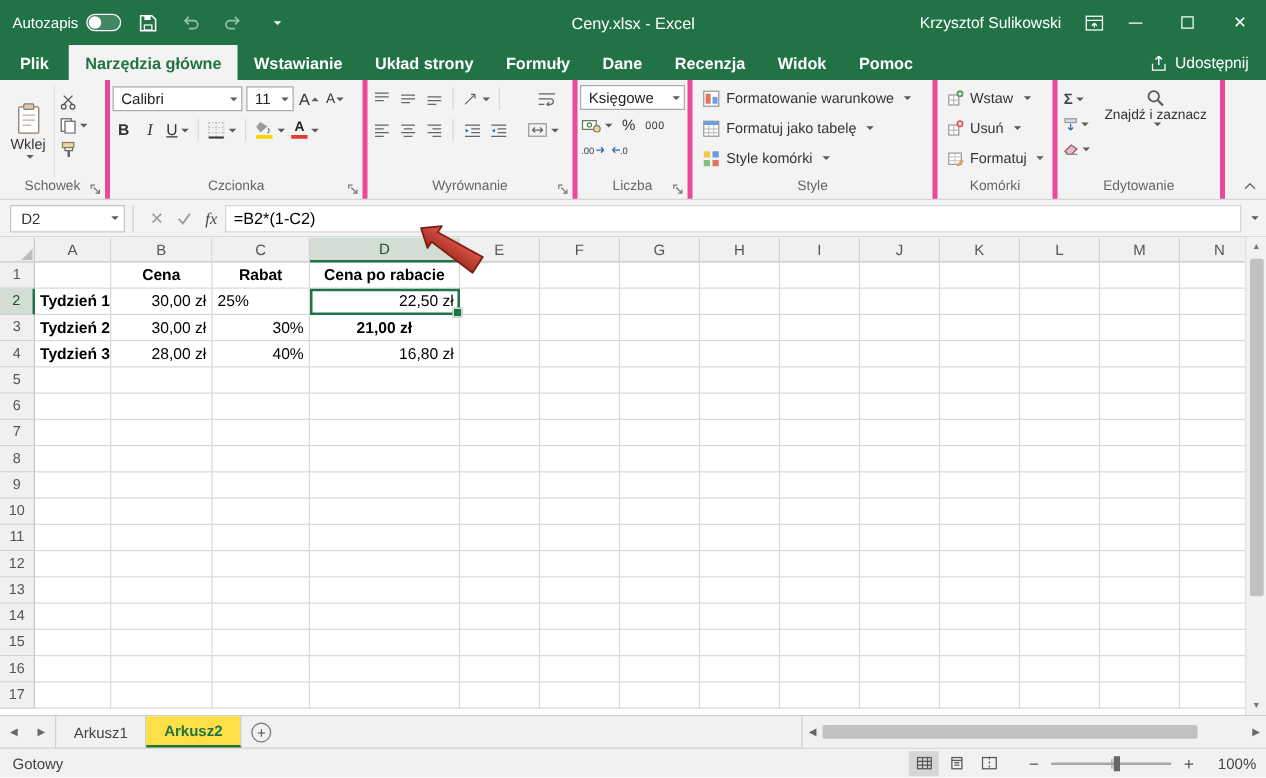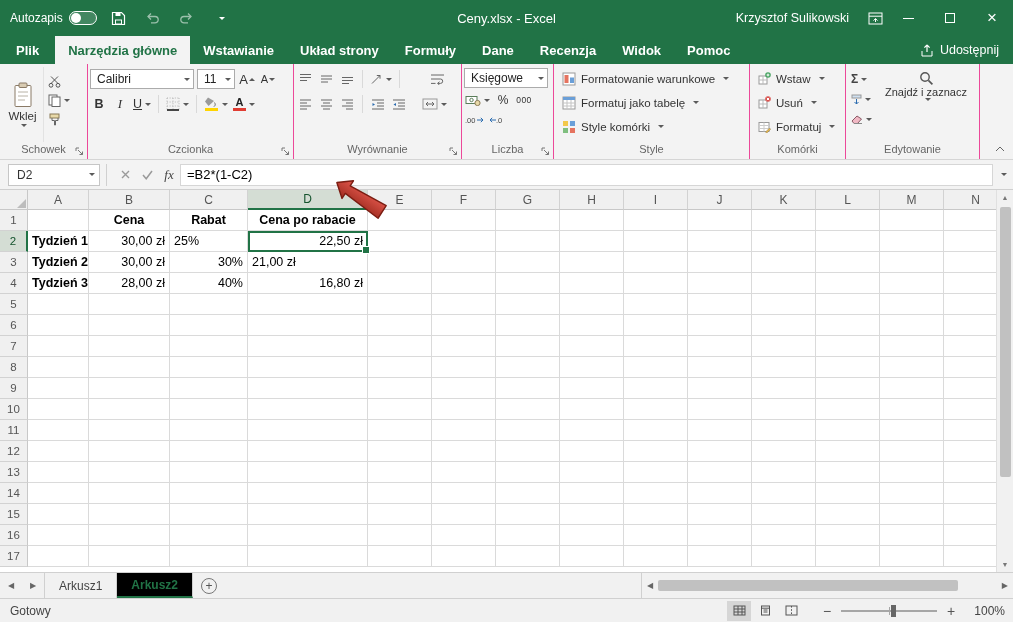--- a/index.html
+++ b/index.html
@@ -25,21 +25,21 @@
   
   .tabrow { height:28px; background:#217346; display:flex; align-items:stretch; color:#fff; font-size:13px; }
   .rtab { padding:0 13px; display:flex; align-items:center; white-space:nowrap; cursor:default;font-weight:bold; }
   .rtab.file { padding:0 16px; font-weight:bold; }
   .rtab.active { background:#f3f3f3; color:#217346; font-weight:bold; }
   .tellme { display:flex; align-items:center; gap:6px; margin-left:28px; white-space:nowrap; font-size:12.5px; }
   .share { display:flex; align-items:center; gap:6px; padding:0 14px; font-size:12.5px; }
 
   
   .ribbon { height:96px; background:#f3f3f3; border-bottom:1px solid #d5d5d5; display:flex; position:relative; }
-  .rgroup { border-right:1px solid #ec4899; display:flex; flex-direction:column; position:relative; padding:3px 2px 0 2px; }
+  .rgroup { border-right:4px solid #ec4899; display:flex; flex-direction:column; position:relative; padding:3px 2px 0 2px; }
   .rg-body { flex:1; display:flex; }
   .rg-label { height:17px; text-align:center; font-size:11px; color:#666; line-height:15px; }
   .launcher { position:absolute; right:2px; bottom:2px; width:12px; height:12px; display:flex; align-items:center; justify-content:center; }
   .dd { display:inline-block; width:0; height:0; border-left:3px solid transparent; border-right:3px solid transparent; border-top:3.5px solid #5a5a5a; margin-left:3px; vertical-align:middle; }
   .dd.w { border-top-color:#fff; }
   .caret-up { display:inline-block; width:0; height:0; border-left:3px solid transparent; border-right:3px solid transparent; border-bottom:3.5px solid #5a5a5a; margin-left:1px; vertical-align:super; }
 
   .paste-btn { width:42px; display:flex; flex-direction:column; align-items:center; justify-content:center; gap:2px; border-right:1px solid #e2e2e2; font-size:11.5px; color:#333; }
   .clip-small { display:flex; flex-direction:column; gap:3px; padding:6px 2px 0 4px; }
   .sbtn { display:flex; align-items:center; height:16px; }
@@ -87,21 +87,21 @@
   .cell.sel::after { content:""; position:absolute; right:-3px; bottom:-3px; width:6px; height:6px; background:#217346; border:1px solid #fff; }
   .vscroll { position:absolute; right:0; top:0; bottom:0; width:17px; background:#f1f1f1; border-left:1px solid #e0e0e0; display:flex; flex-direction:column; align-items:center; font-size:7px; color:#777; }
   .vthumb { width:11px; flex:0 0 auto; height:270px; background:#c1c1c1; border-radius:2px; margin:2px 0; }
   .sarr { padding:4px 0; }
 
   
   .sheettabs { height:26px; background:#f1f1f1; border-top:1px solid #d0d0d0; display:flex; align-items:stretch; font-size:12px; }
   .nav { width:22px; display:flex; align-items:center; justify-content:center; color:#666; font-size:8px; }
   .stab { padding:0 14px; display:flex; align-items:center; border-right:1px solid #d0d0d0; color:#444; }
   .stab:first-of-type { border-left:1px solid #d0d0d0; }
-  .stab.active { background:#000000; color:#217346; font-weight:bold; border-bottom:2px solid #217346; }
+  .stab.active { background:#fde047; color:#217346; font-weight:bold; border-bottom:2px solid #217346; }
   .addsheet { width:16px; height:16px; border:1px solid #777; border-radius:50%; color:#555; display:flex; align-items:center; justify-content:center; font-size:12px; line-height:1; align-self:center; margin-left:8px; }
   .hscroll { width:372px; display:flex; align-items:center; background:#f1f1f1; border-left:1px solid #d0d0d0; color:#666; font-size:8px; }
   .hscroll .sarr { padding:0 5px; }
   .htrack { flex:1; height:100%; display:flex; align-items:center; }
   .hthumb { width:300px; height:11px; background:#c1c1c1; border-radius:2px; }
 
   
   .statusbar { height:24px; background:#f1f1f1; border-top:1px solid #d0d0d0; display:flex; align-items:center; padding:0 8px 0 10px; font-size:12px; color:#444; }
   .views { display:flex; gap:2px; margin-right:16px; }
   .vbtn { width:24px; height:20px; display:flex; align-items:center; justify-content:center; }
@@ -622,21 +622,21 @@
         <div class="cell" style="width: 64px;"></div>
         <div class="cell" style="width: 64px;"></div>
         <div class="cell" style="width: 64px;"></div>
         <div class="cell" style="width: 64px;"></div>
       </div>
       <div class="grow">
         <div class="rh">3</div>
         <div class="cell" style="width: 61px; font-weight: bold; text-align: left;">Tydzień 2</div>
         <div class="cell" style="width: 81px; text-align: right;">30,00 zł</div>
         <div class="cell" style="width: 78px; text-align: right;">30%</div>
-        <div class="cell" style="width: 120px; text-align: left;">21,00 zł</div>
+        <div class="cell" style="width: 120px; text-align: center; font-weight: bold;">21,00 zł</div>
         <div class="cell" style="width: 64px;"></div>
         <div class="cell" style="width: 64px;"></div>
         <div class="cell" style="width: 64px;"></div>
         <div class="cell" style="width: 64px;"></div>
         <div class="cell" style="width: 64px;"></div>
         <div class="cell" style="width: 64px;"></div>
         <div class="cell" style="width: 64px;"></div>
         <div class="cell" style="width: 64px;"></div>
         <div class="cell" style="width: 64px;"></div>
         <div class="cell" style="width: 64px;"></div>

